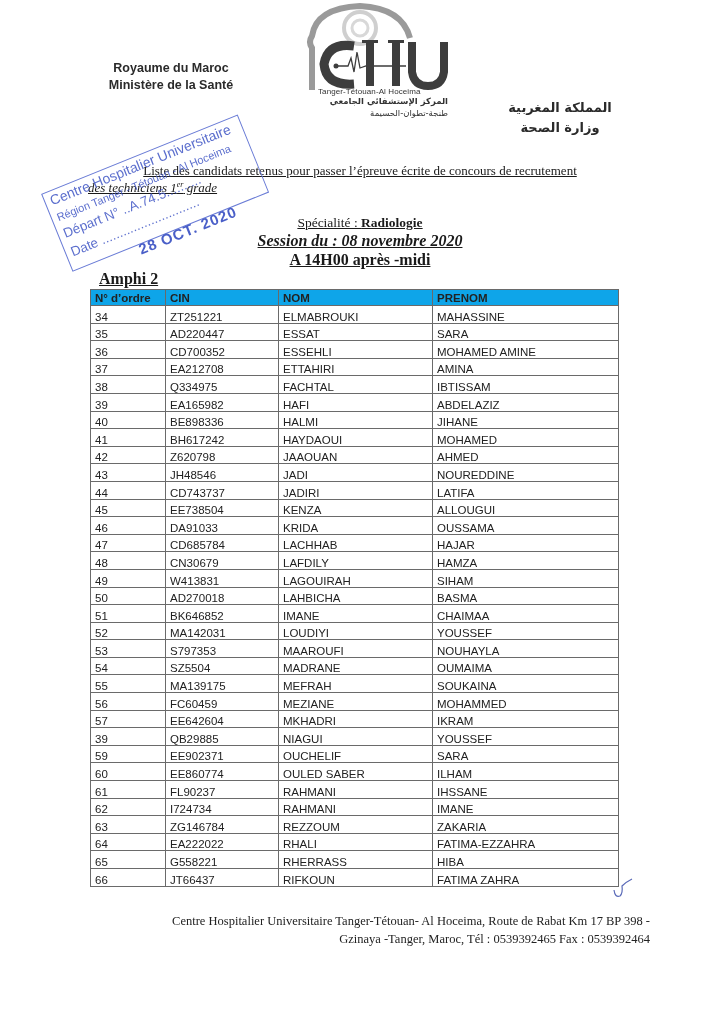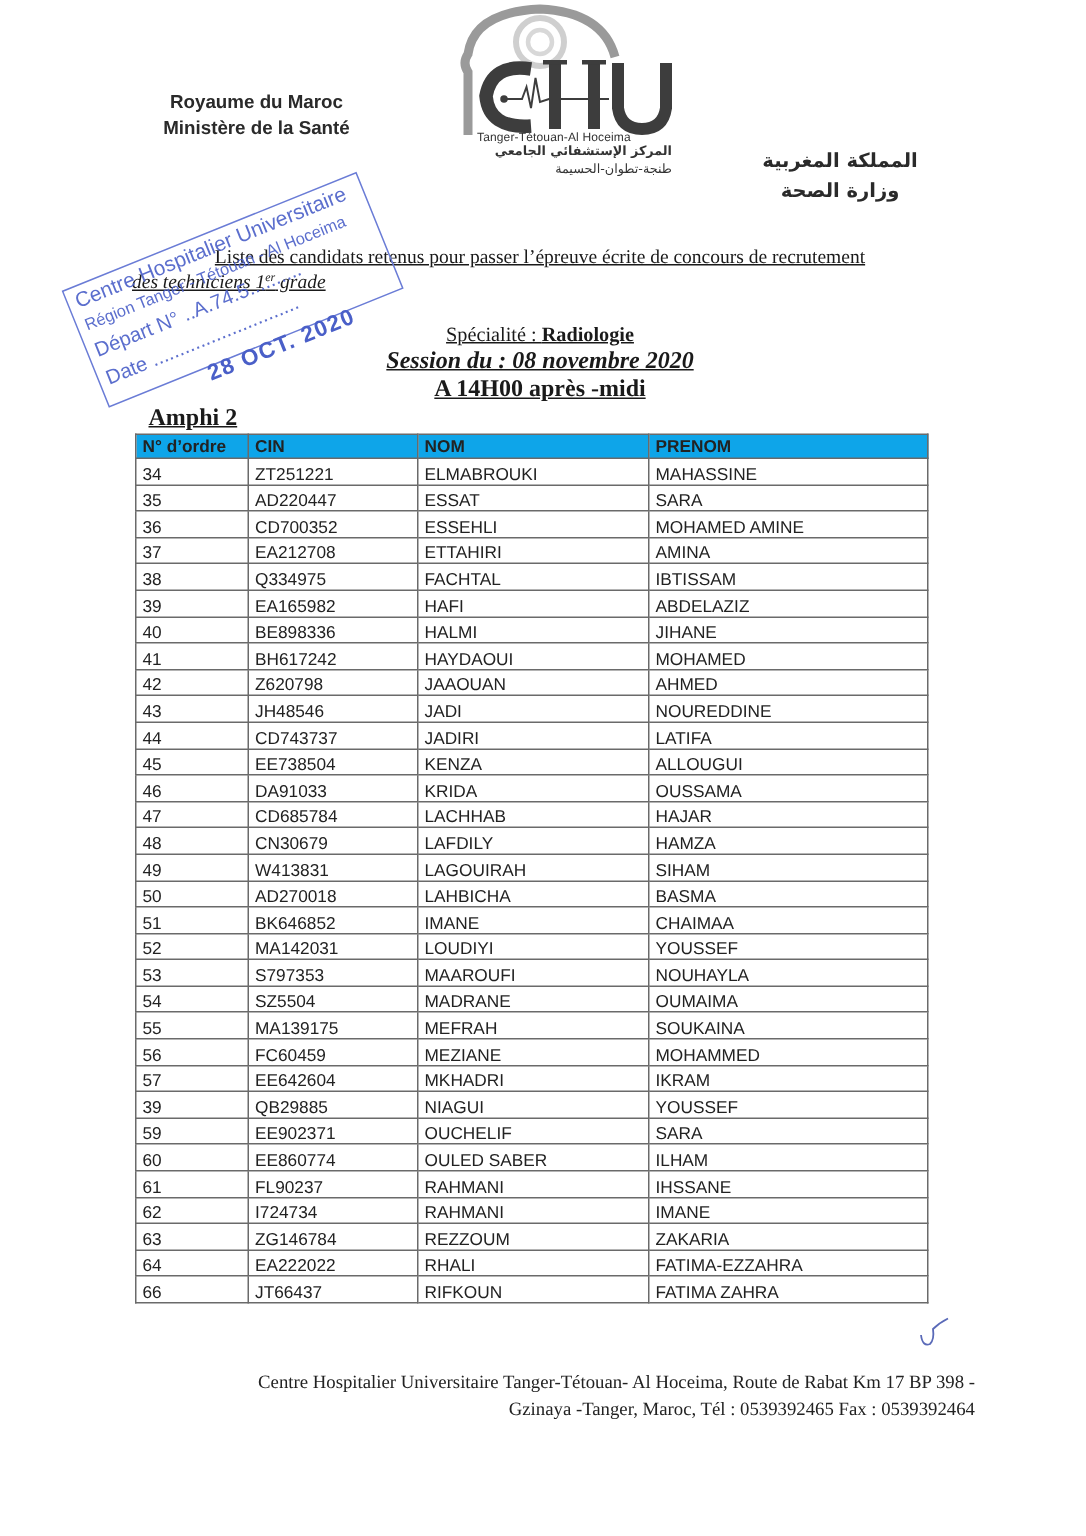--- a/index.html
+++ b/index.html
@@ -278,20 +278,26 @@
         <td>REZZOUM</td>
         <td>ZAKARIA</td>
       </tr>
       <tr>
         <td>64</td>
         <td>EA222022</td>
         <td>RHALI</td>
         <td>FATIMA-EZZAHRA</td>
       </tr>
       <tr>
+        <td>65</td>
+        <td>G558221</td>
+        <td>RHERRASS</td>
+        <td>HIBA</td>
+      </tr>
+      <tr>
         <td>66</td>
         <td>JT66437</td>
         <td>RIFKOUN</td>
         <td>FATIMA ZAHRA</td>
       </tr>
     </tbody>
 </table>
 
 <svg class="abs sign" viewBox="0 0 22 24">
   <path d="M2 14 Q3 22 8 20 Q11 17 10 10 Q14 6 20 3" fill="none" stroke="#5a6ab8" stroke-width="1.2"></path>

